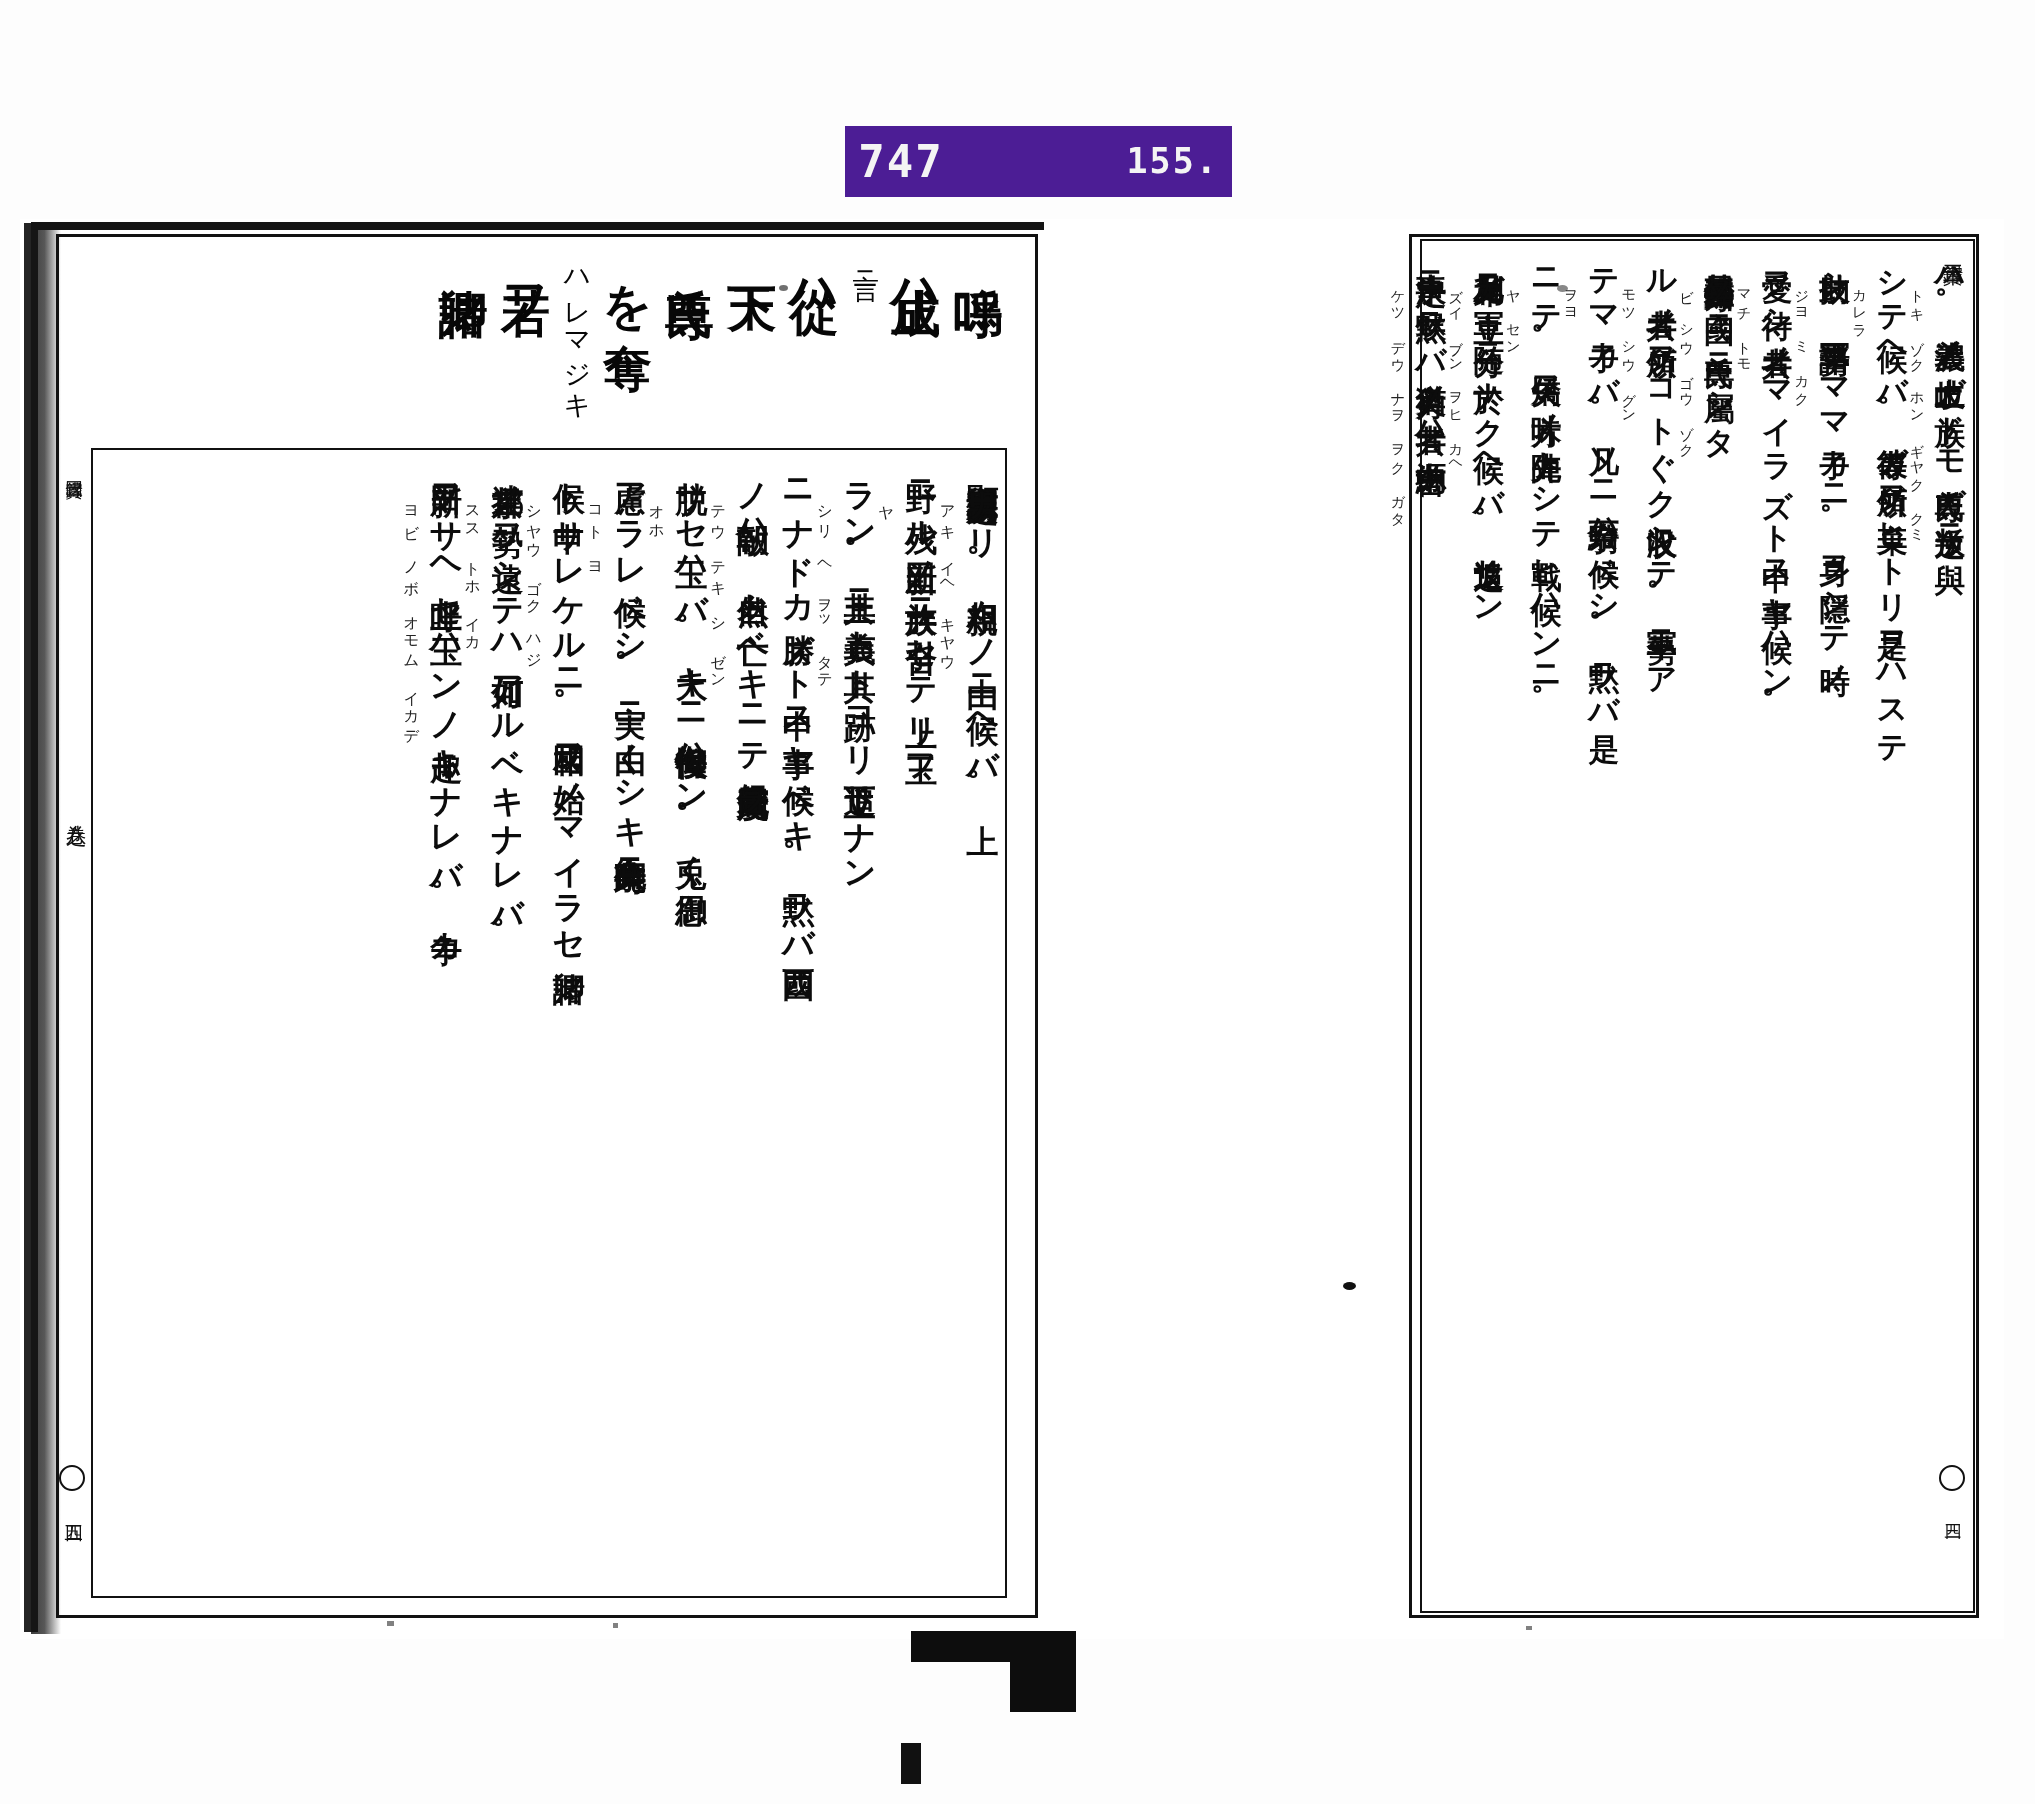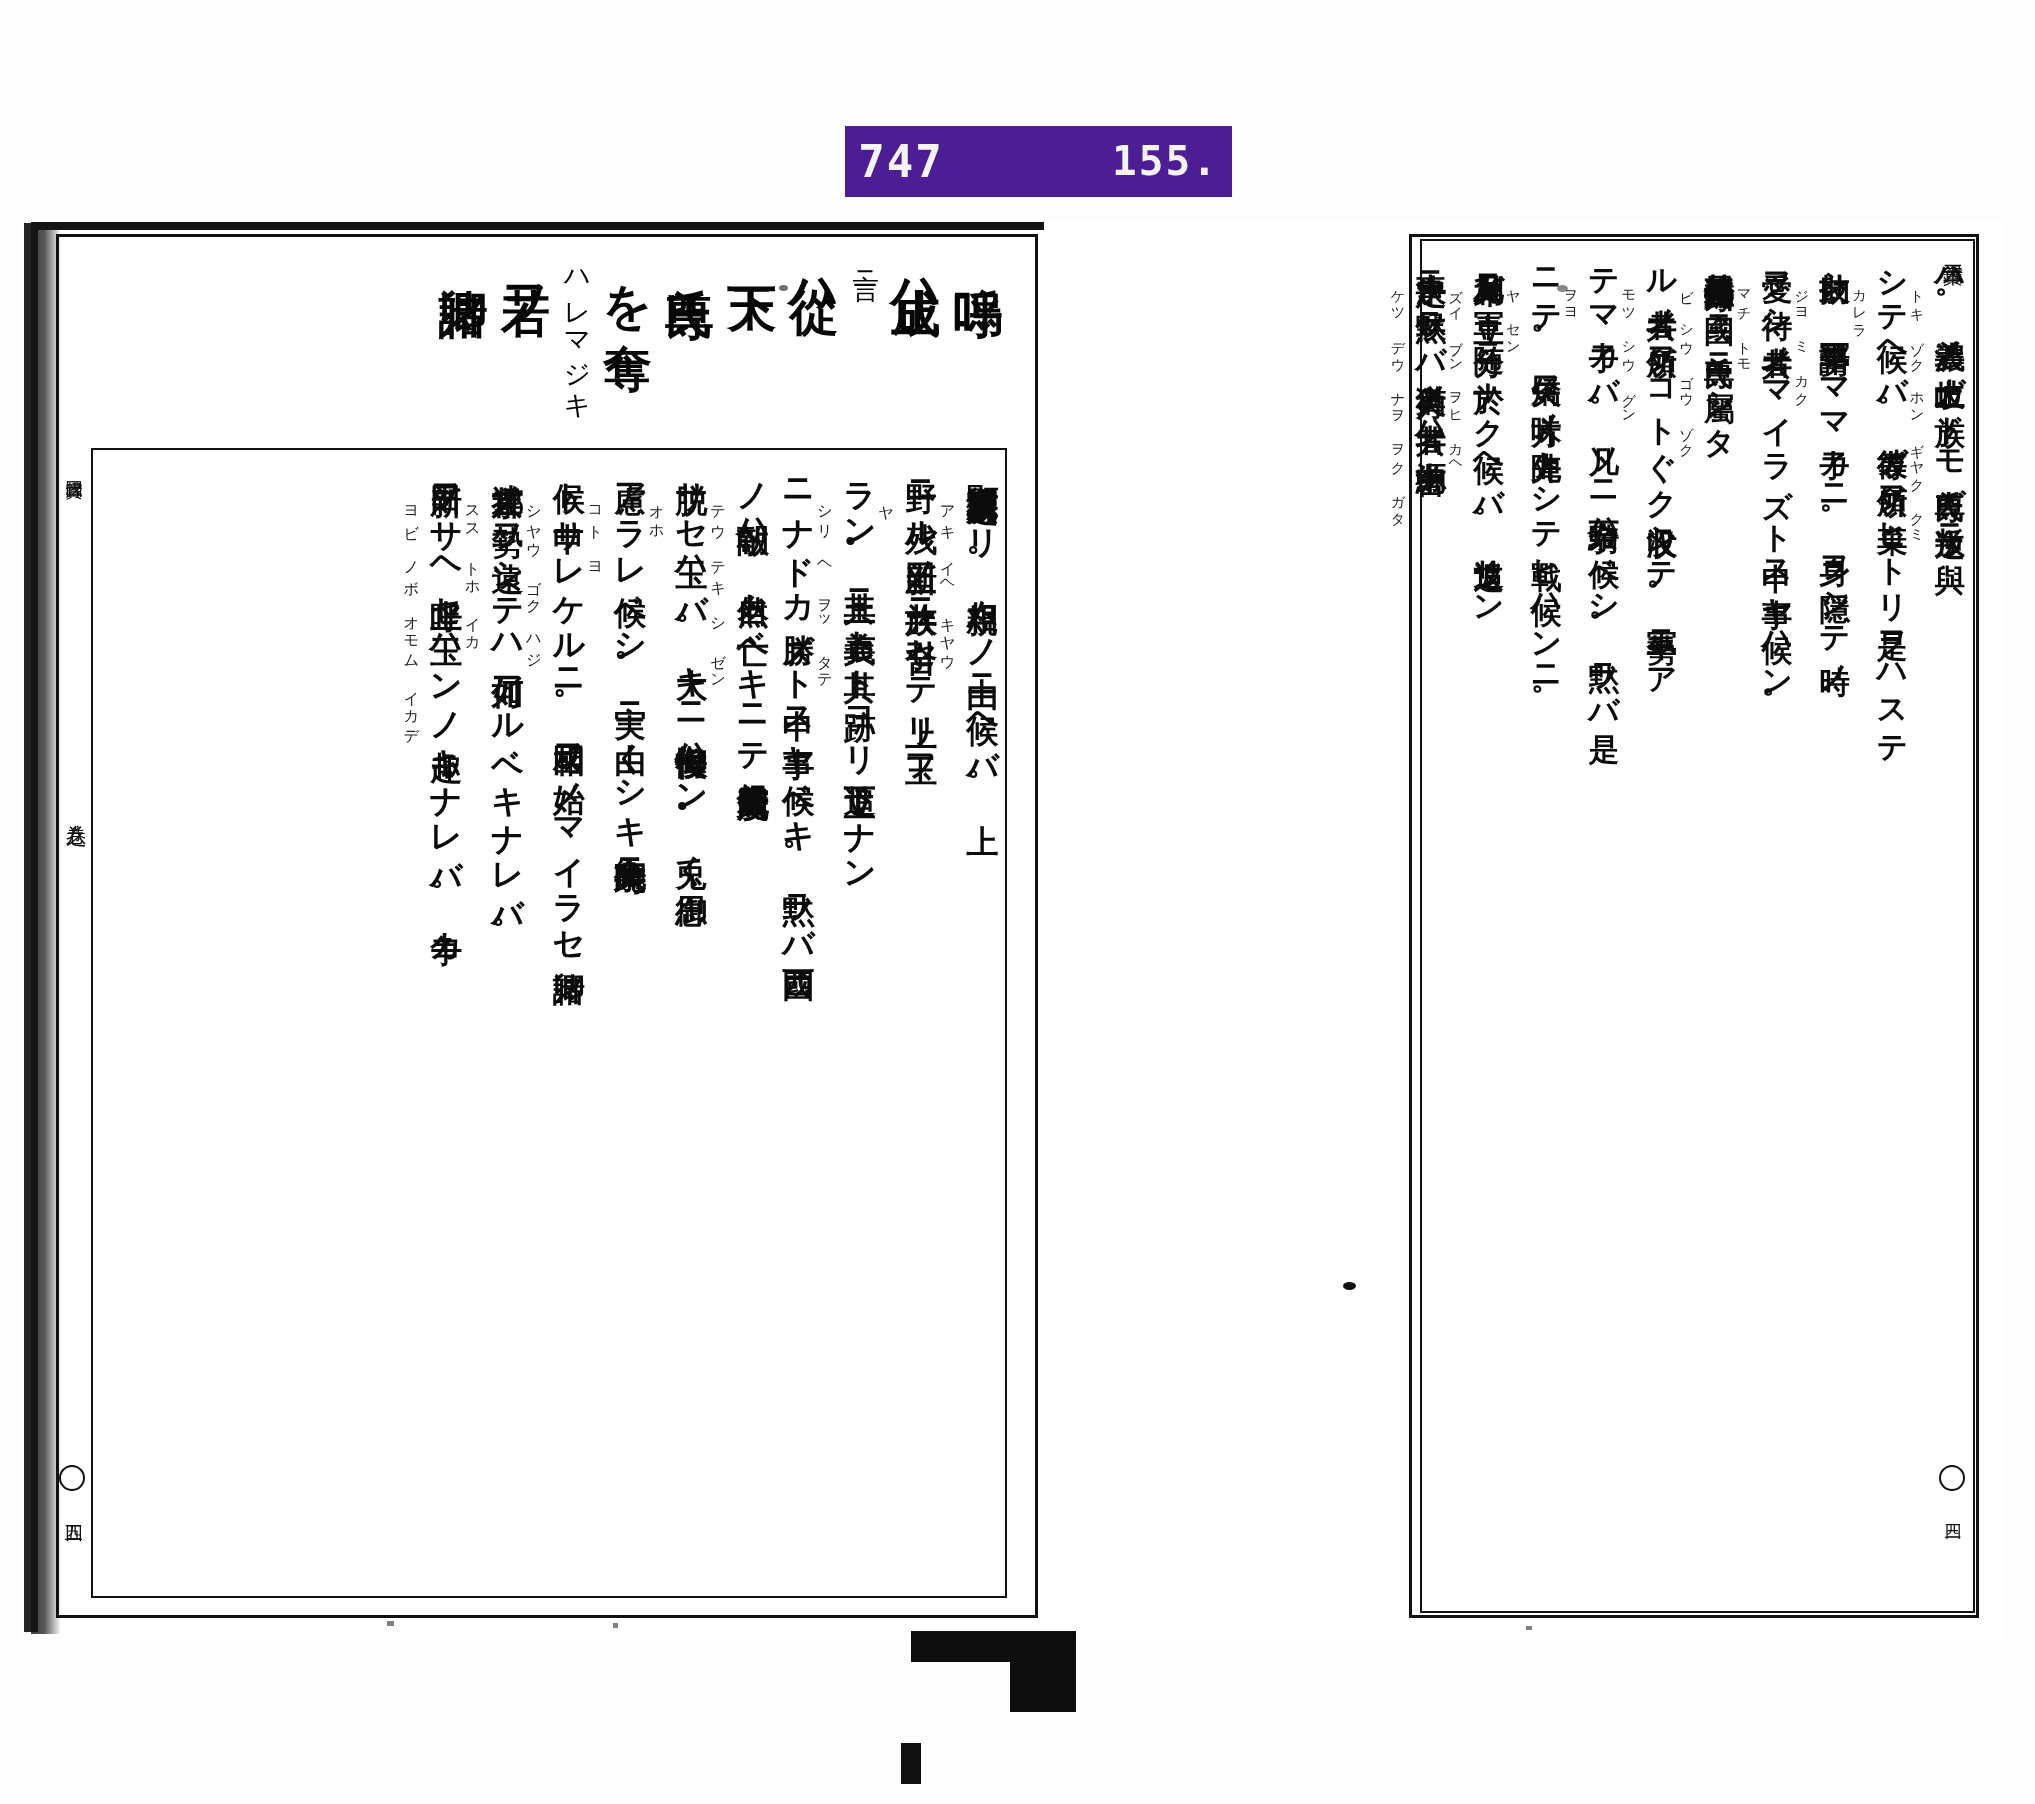--- a/index.html
+++ b/index.html
@@ -37,21 +37,21 @@
     margin-top: 34px;
   }
   .film-num {
     color: #f4f4f4;
     font-family: "DejaVu Sans Mono", monospace;
     font-size: 44px;
     letter-spacing: 2px;
     font-weight: 700;
     line-height: 1;
   }
-  .film-num.right { font-size: 41px; }
+  .film-num.right { font-size: 35px; }
 
   
   .sheet {
     position: absolute;
     left: 20.4px;
     top: 219px;
     width: 1984px;
     height: 1420px;
     background: #ffffff;
     box-shadow: inset 0 0 0 0 #000;

